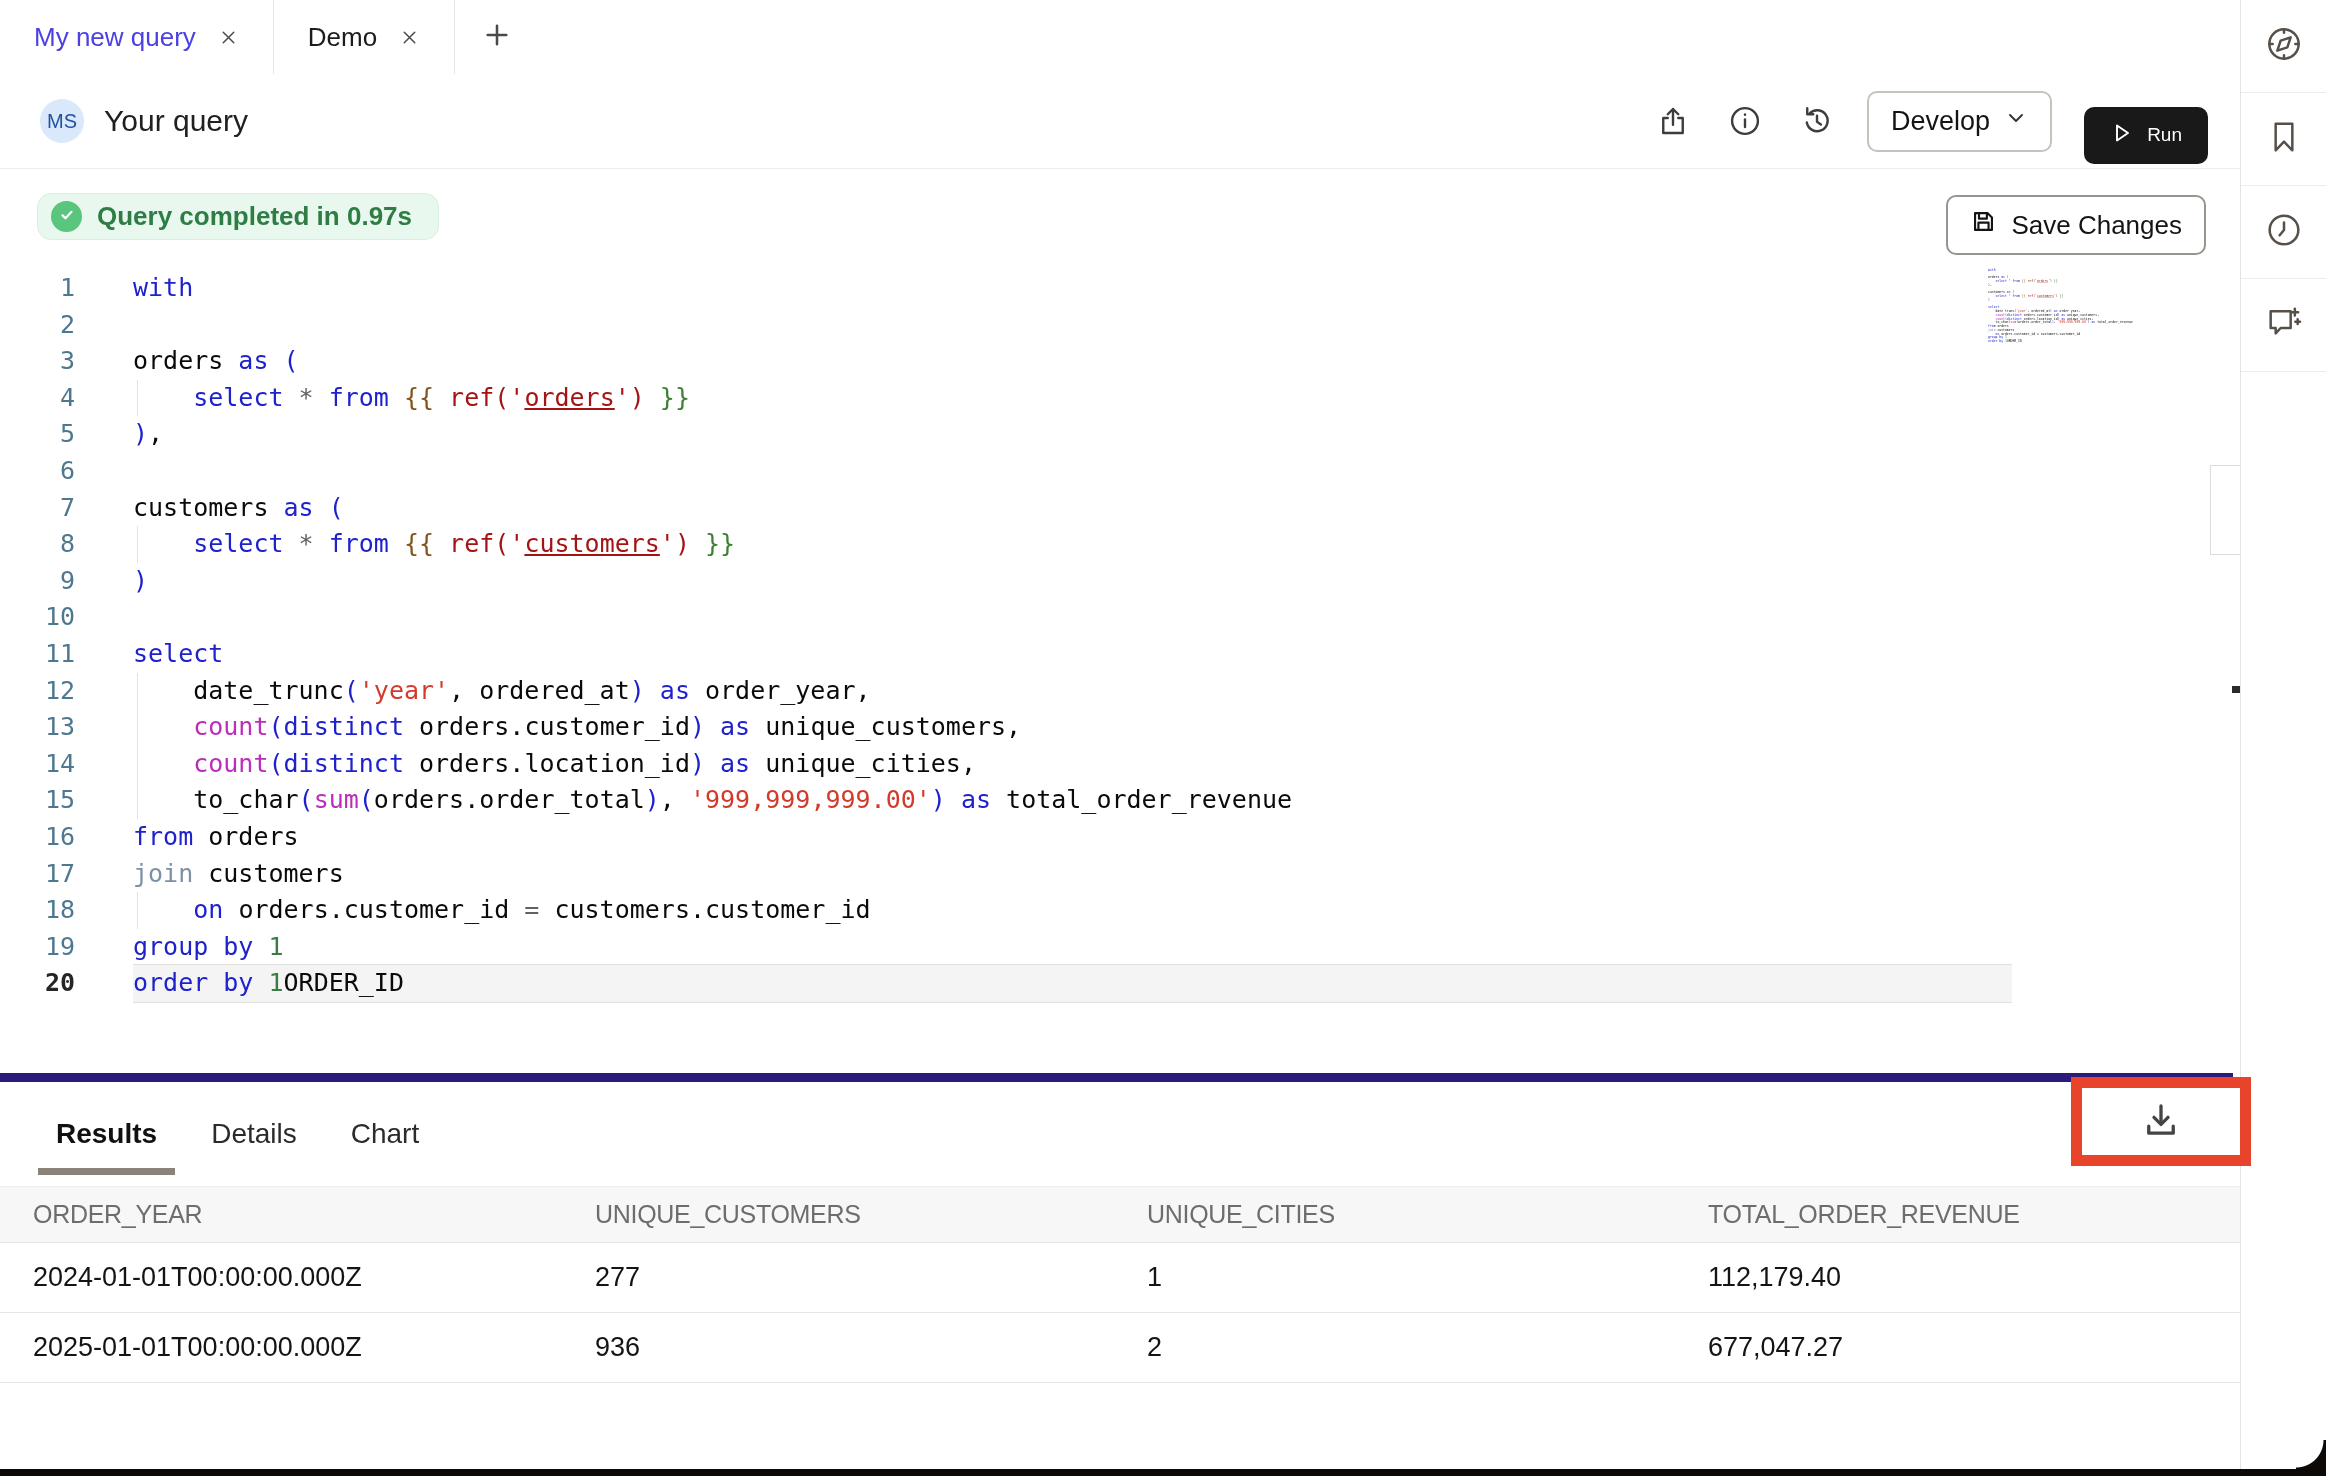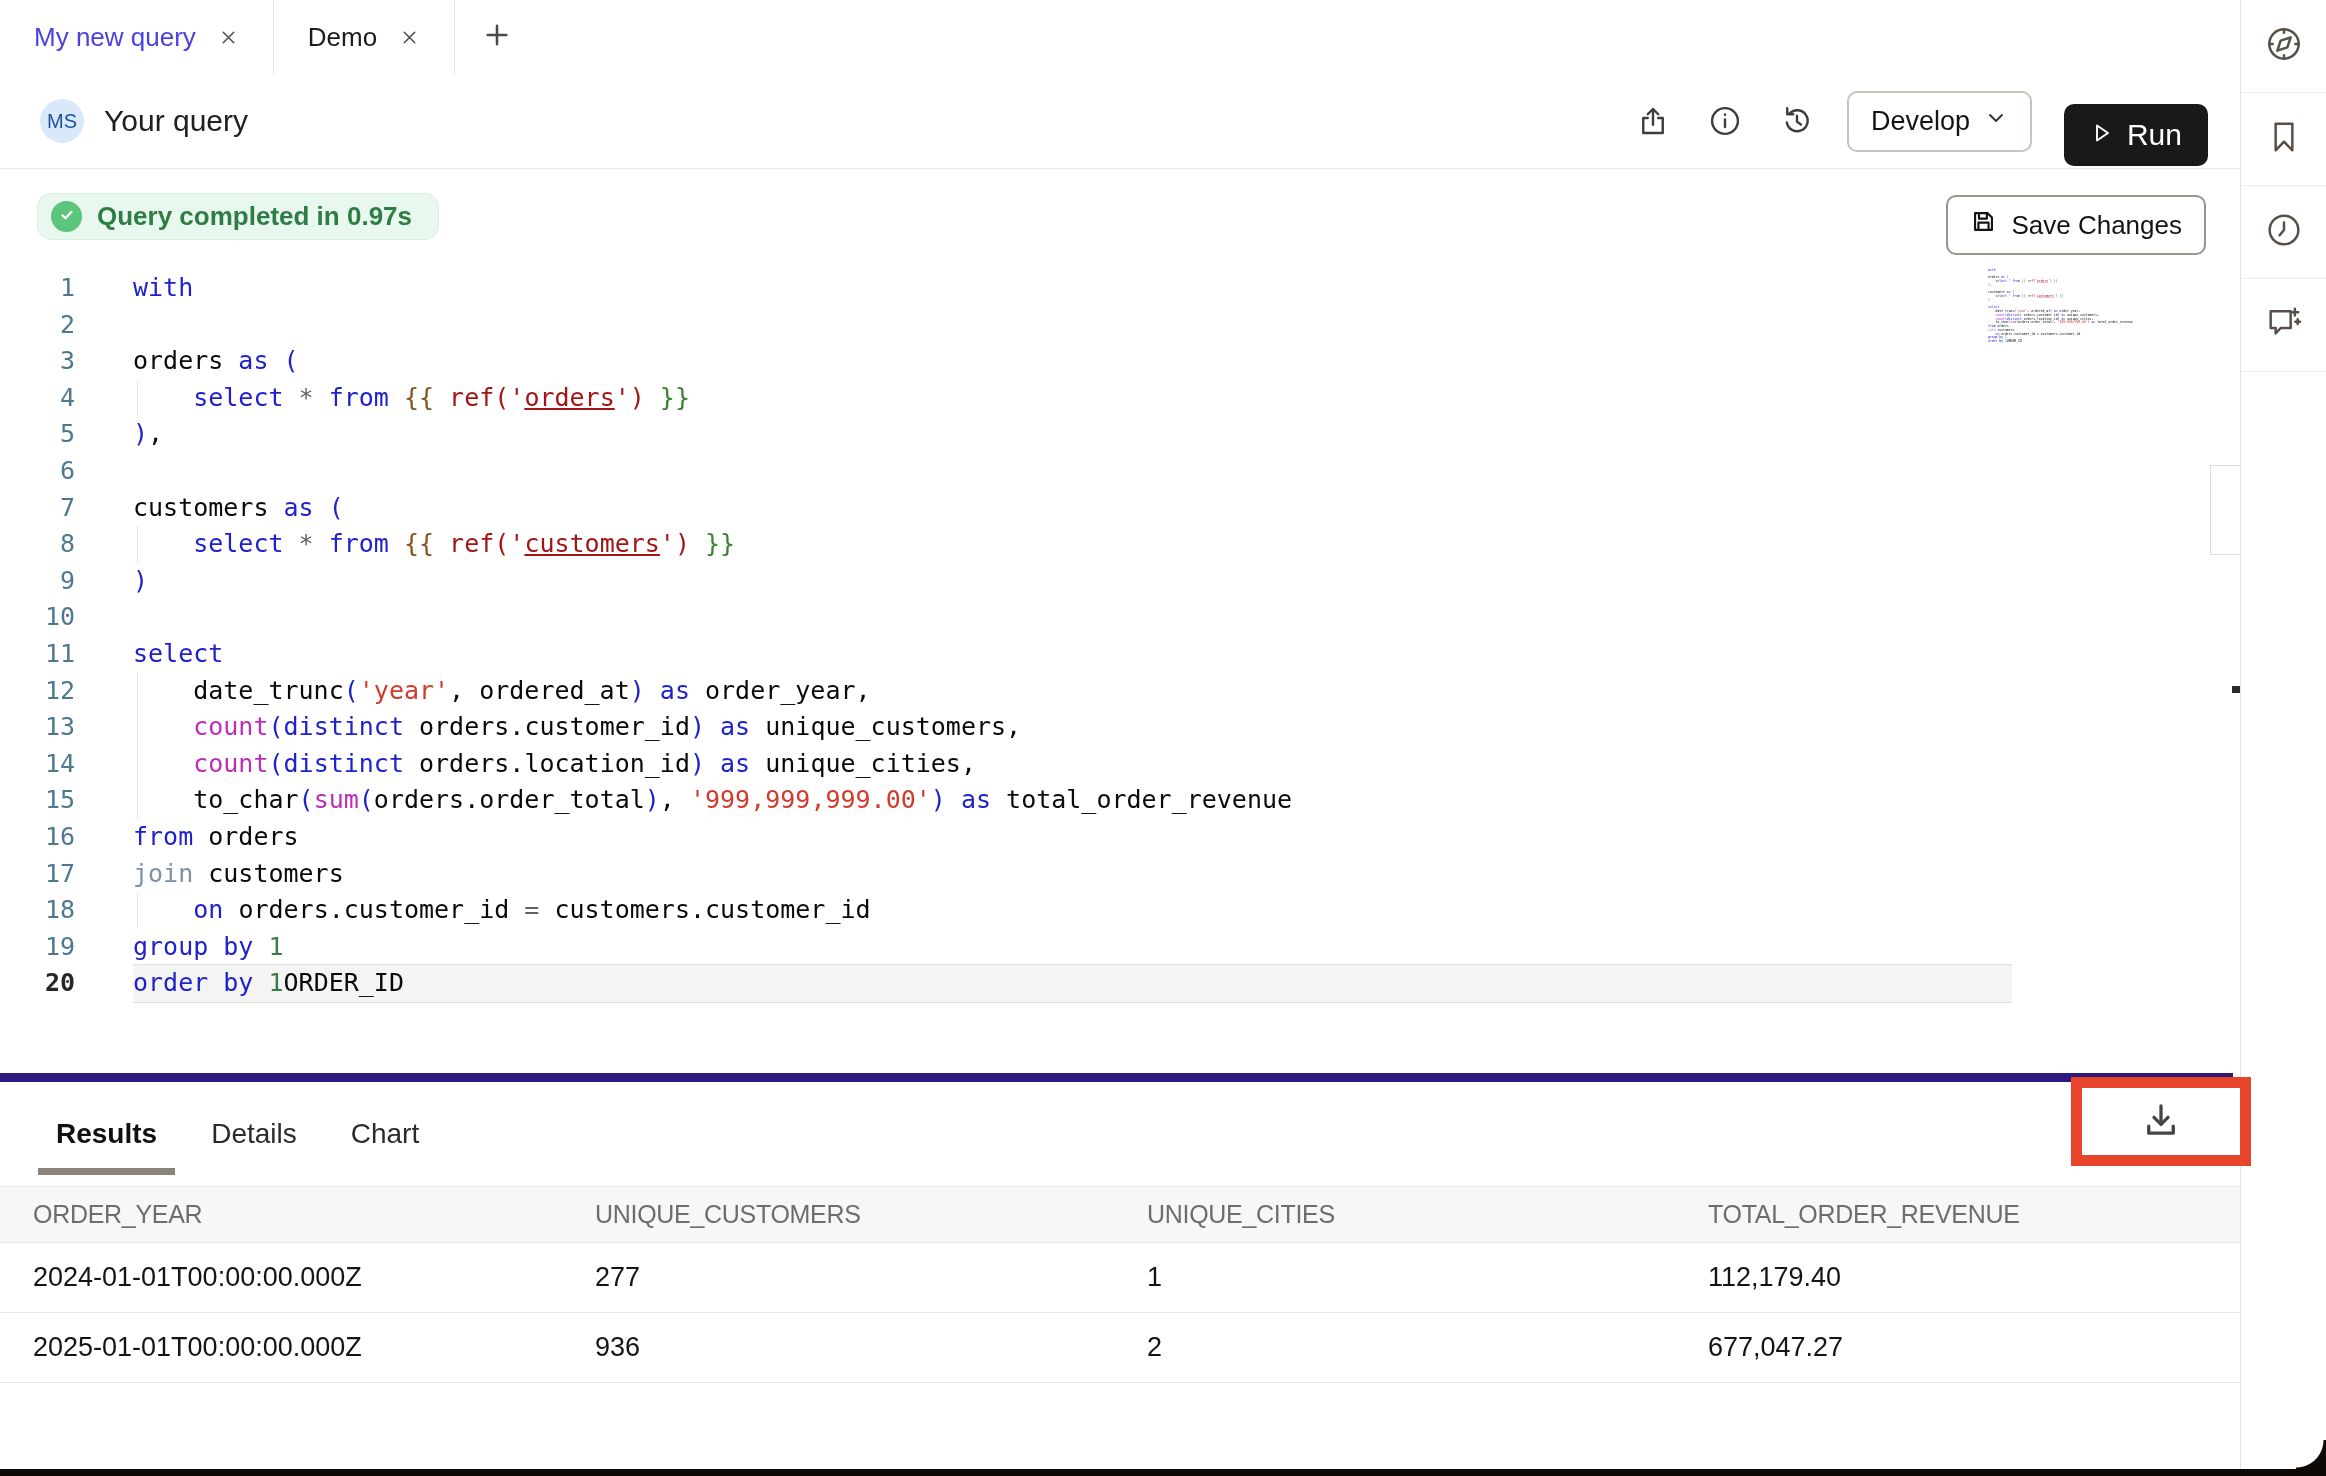--- a/index.html
+++ b/index.html
@@ -19,21 +19,21 @@
        display:flex;align-items:center;padding:0 32px 0 40px;box-sizing:border-box;background:#fff;}
   .avatar{width:44px;height:44px;border-radius:50%;background:#d9e8fa;color:#23519e;font-weight:normal;
           font-size:20px;display:flex;align-items:center;justify-content:center;}
   .hdr-title{margin-left:20px;font-size:30px;color:#202020;}
   .hdr-right{margin-left:auto;display:flex;align-items:center;gap:32px;}
   .icon-btn{display:inline-flex;align-items:center;justify-content:center;cursor:pointer;background:none;border:none;padding:0;}
   .btn-develop{display:flex;align-items:center;gap:14px;border:2px solid #c7c3bc;border-radius:10px;
                background:#fff;font-size:27px;color:#141414;padding:13px 22px;cursor:pointer;
                font-family:"Liberation Sans",sans-serif;}
   .btn-run{display:flex;align-items:center;gap:13px;border:none;border-radius:10px;background:#191919;
-           color:#fff;font-size:30px;padding:14px 26px;cursor:pointer;font-family:"Liberation Sans",sans-serif;margin-top:28px;}
+           color:#fff;font-size:19px;padding:14px 26px;cursor:pointer;font-family:"Liberation Sans",sans-serif;margin-top:28px;}
   
   .editor{position:absolute;left:0;top:170px;width:2240px;height:1106px;background:#fff;}
   .badge{position:absolute;left:37px;top:23px;display:inline-flex;align-items:center;gap:15px;
          background:#e9f8ee;border:1px solid #d8f0de;border-radius:14px;padding:7px 26px 7px 13px;}
   .badge-check{width:31px;height:31px;border-radius:50%;background:#5ac57d;display:flex;align-items:center;justify-content:center;}
   .badge-text{font-size:26px;font-weight:600;color:#2e7d44;}
   .btn-save{position:absolute;right:34px;top:25px;display:flex;align-items:center;gap:14px;
             border:2px solid #99948d;border-radius:10px;background:#fff;font-size:26px;color:#141414;
             padding:11px 22px;cursor:pointer;font-family:"Liberation Sans",sans-serif;}
   .code-lines{position:absolute;left:0;top:100px;width:2012px;

